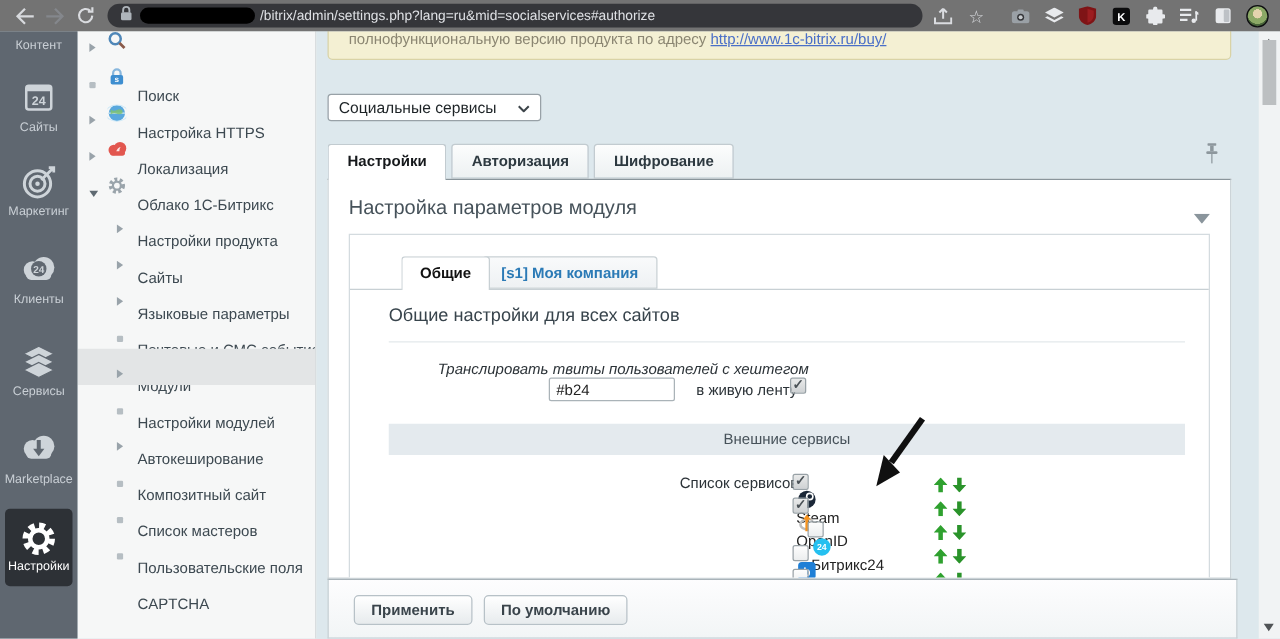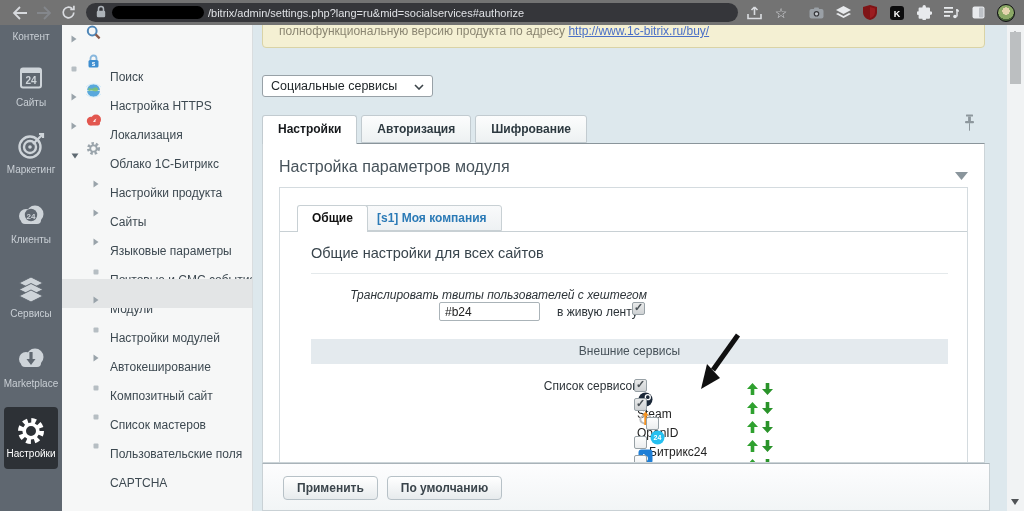--- a/index.html
+++ b/index.html
@@ -62,21 +62,21 @@
   #pin-bottom { left:714px; top:452px; }
 
   #panel { position:absolute; left:9px; top:118px; width:723px; height:320px; background:#fff;
     border:1px solid #ccd4d8; border-top:1px solid #8a959b; overflow:hidden; z-index:2; }
   #panel-title { position:absolute; left:16px; top:14px; font-size:16px; color:#46525a; }
   #panel-caret { position:absolute; right:16px; top:22px; cursor:pointer; }
 
   #inner-box { position:absolute; left:16px; top:43px; width:689px; height:280px; border:1px solid #d4dbdf; background:#fff; }
   .itab { position:absolute; height:26px; line-height:25px; padding:0 14px; font-size:12px; font-weight:bold;
     border:1px solid #c8d0d4; border-radius:3px 3px 0 0; background:linear-gradient(#f9fafb,#eef1f3);
-    color:#2b7ab6; cursor:pointer; top:17px; white-space:nowrap; }
+    color:#2b7ab6; cursor:pointer; top:17px; white-space:nowrap;margin-left:24px; }
   .itab.active { background:#fff; color:#111; height:27px; border-bottom:none; z-index:3; }
   #itab-0 { left:17px; }
   #itab-1 { left:82px; }
   #istrip-line { position:absolute; left:0; right:0; top:43px; height:1px; background:#c8d0d4; }
 
   #general-title { position:absolute; left:31px; top:57px; font-size:14.5px; color:#38444c; }
   #general-divider { position:absolute; left:31px; width:637px; top:85px; height:1px; background:#e4e9eb; }
 
   #hashtag-label { position:absolute; left:0; top:100px; width:367px; text-align:right; font-size:12px; color:#2c3338;font-style:italic; }
   #hashtag-input { position:absolute; left:159px; top:114px; width:101px; height:19px; border:1px solid #aab3b8;

